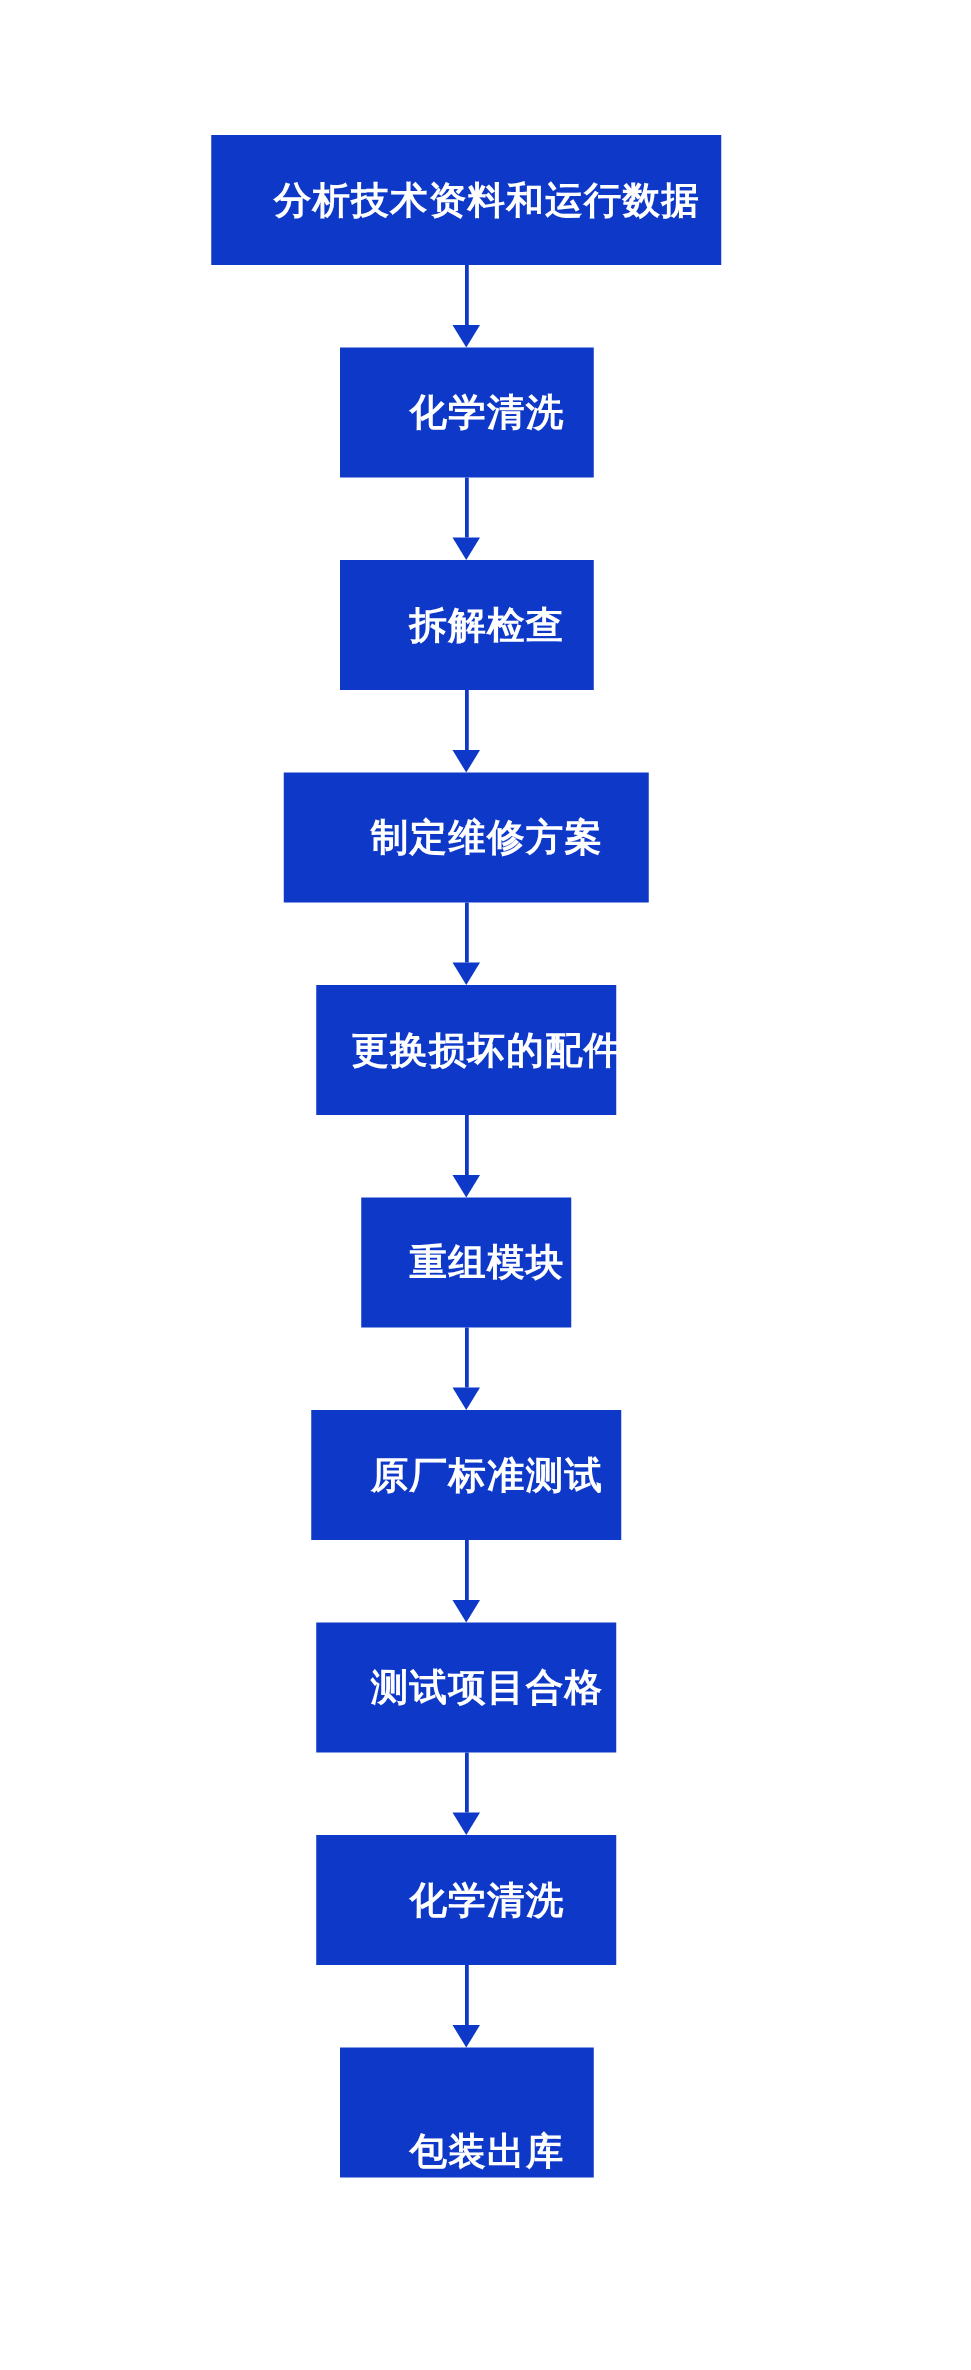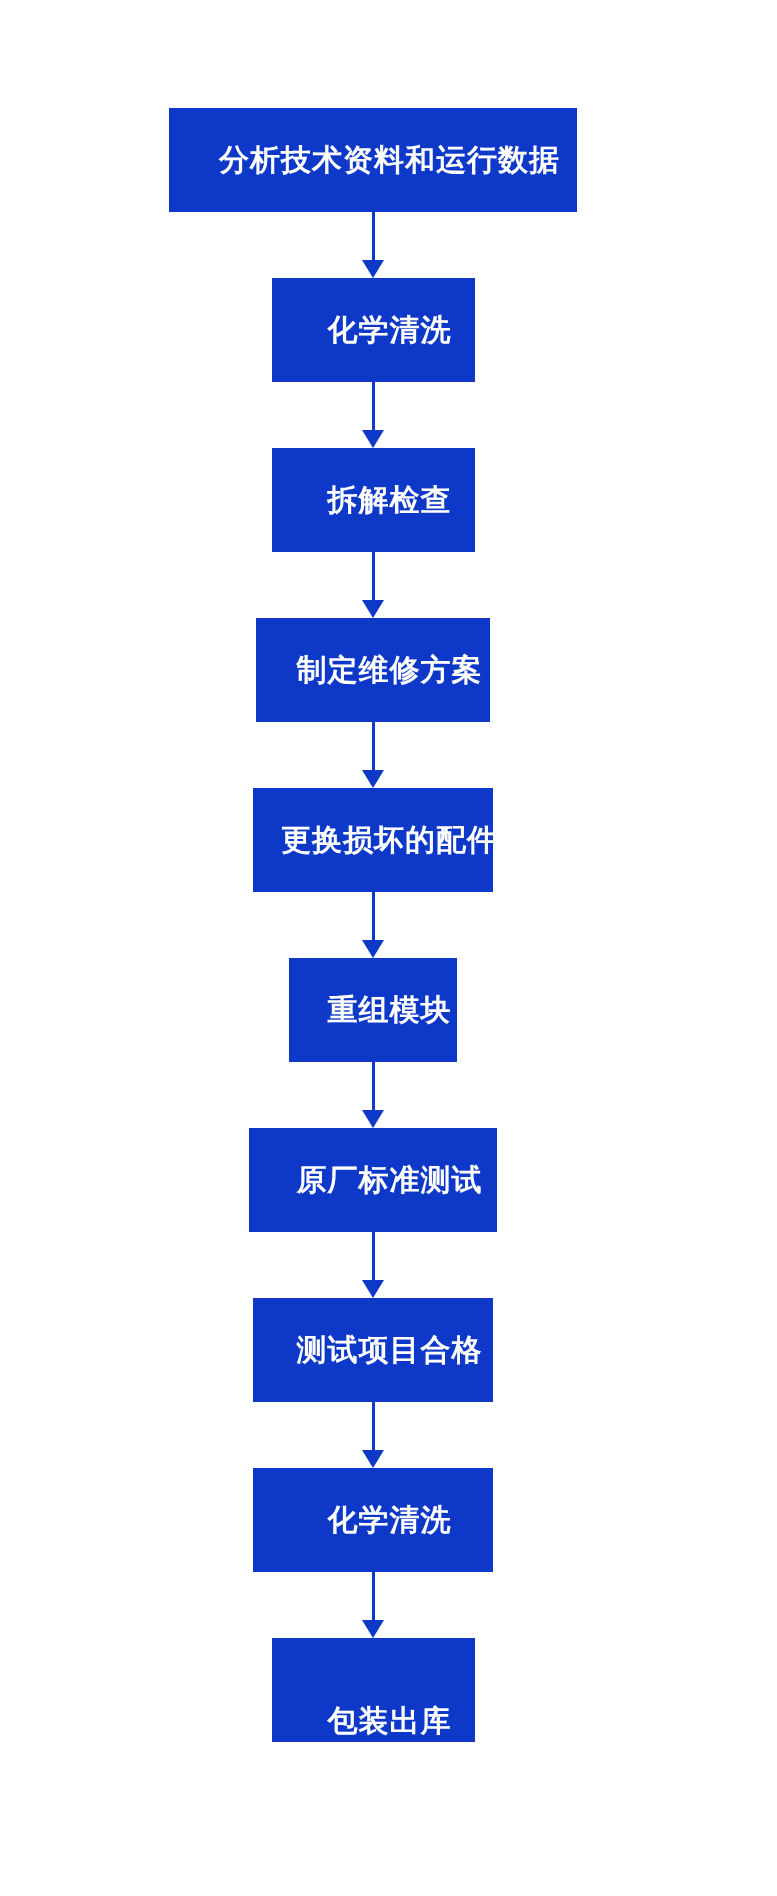--- a/index.html
+++ b/index.html
@@ -37,21 +37,21 @@
     font-weight: bold;
     letter-spacing: 1px;
     text-align: center;
     white-space: nowrap;
     padding-left: 33px;
   }
   
   .n1  { width: 408px; }
   .n2  { width: 203px; }
   .n3  { width: 203px; }
-  .n4  { width: 234px; }
+  .n4  { width: 292px; }
   .n5  { width: 240px; }
   .n6  { width: 168px; }
   .n7  { width: 248px; }
   .n8  { width: 240px; }
   .n9  { width: 240px; }
   .n10 { width: 203px; align-items: flex-end; }
 
   .connector {
     height: 66px;
     display: flex;

